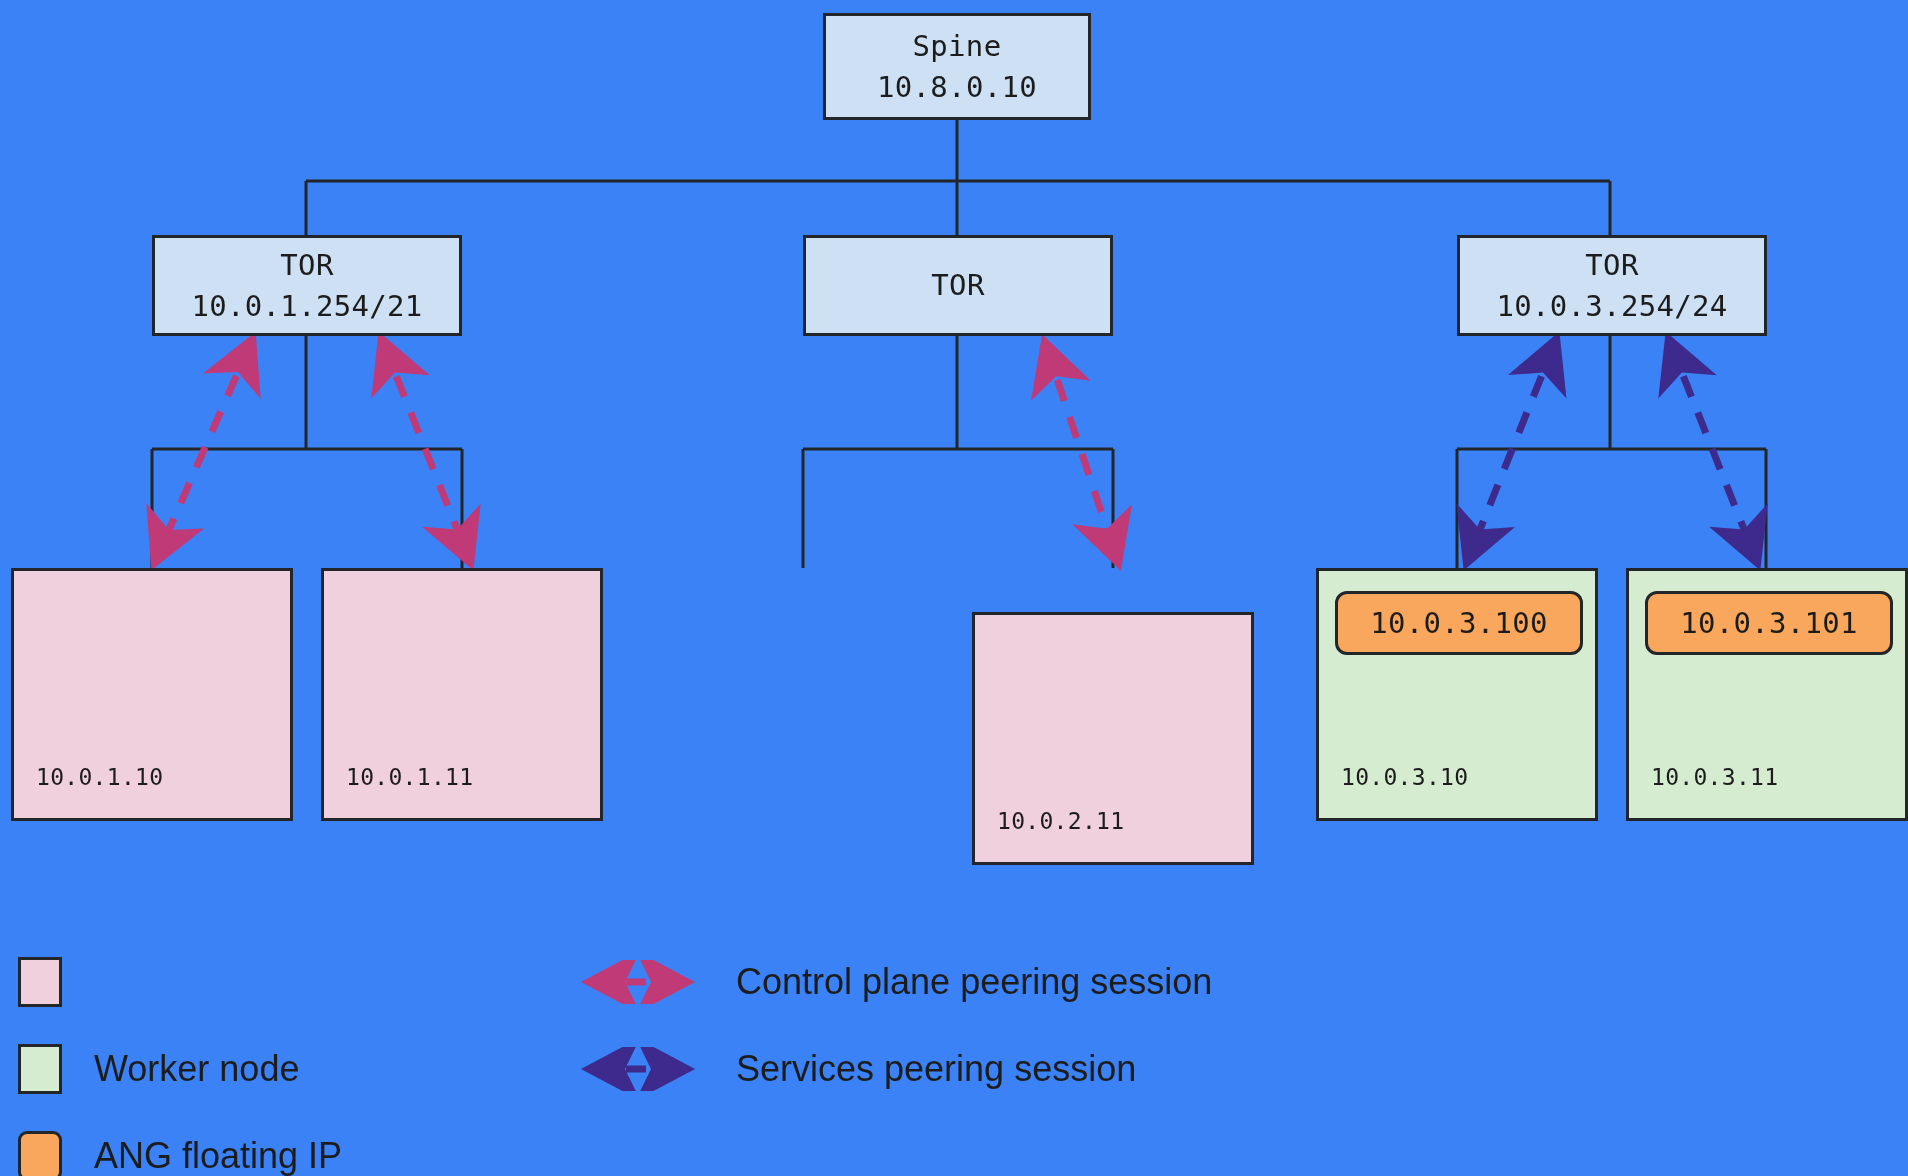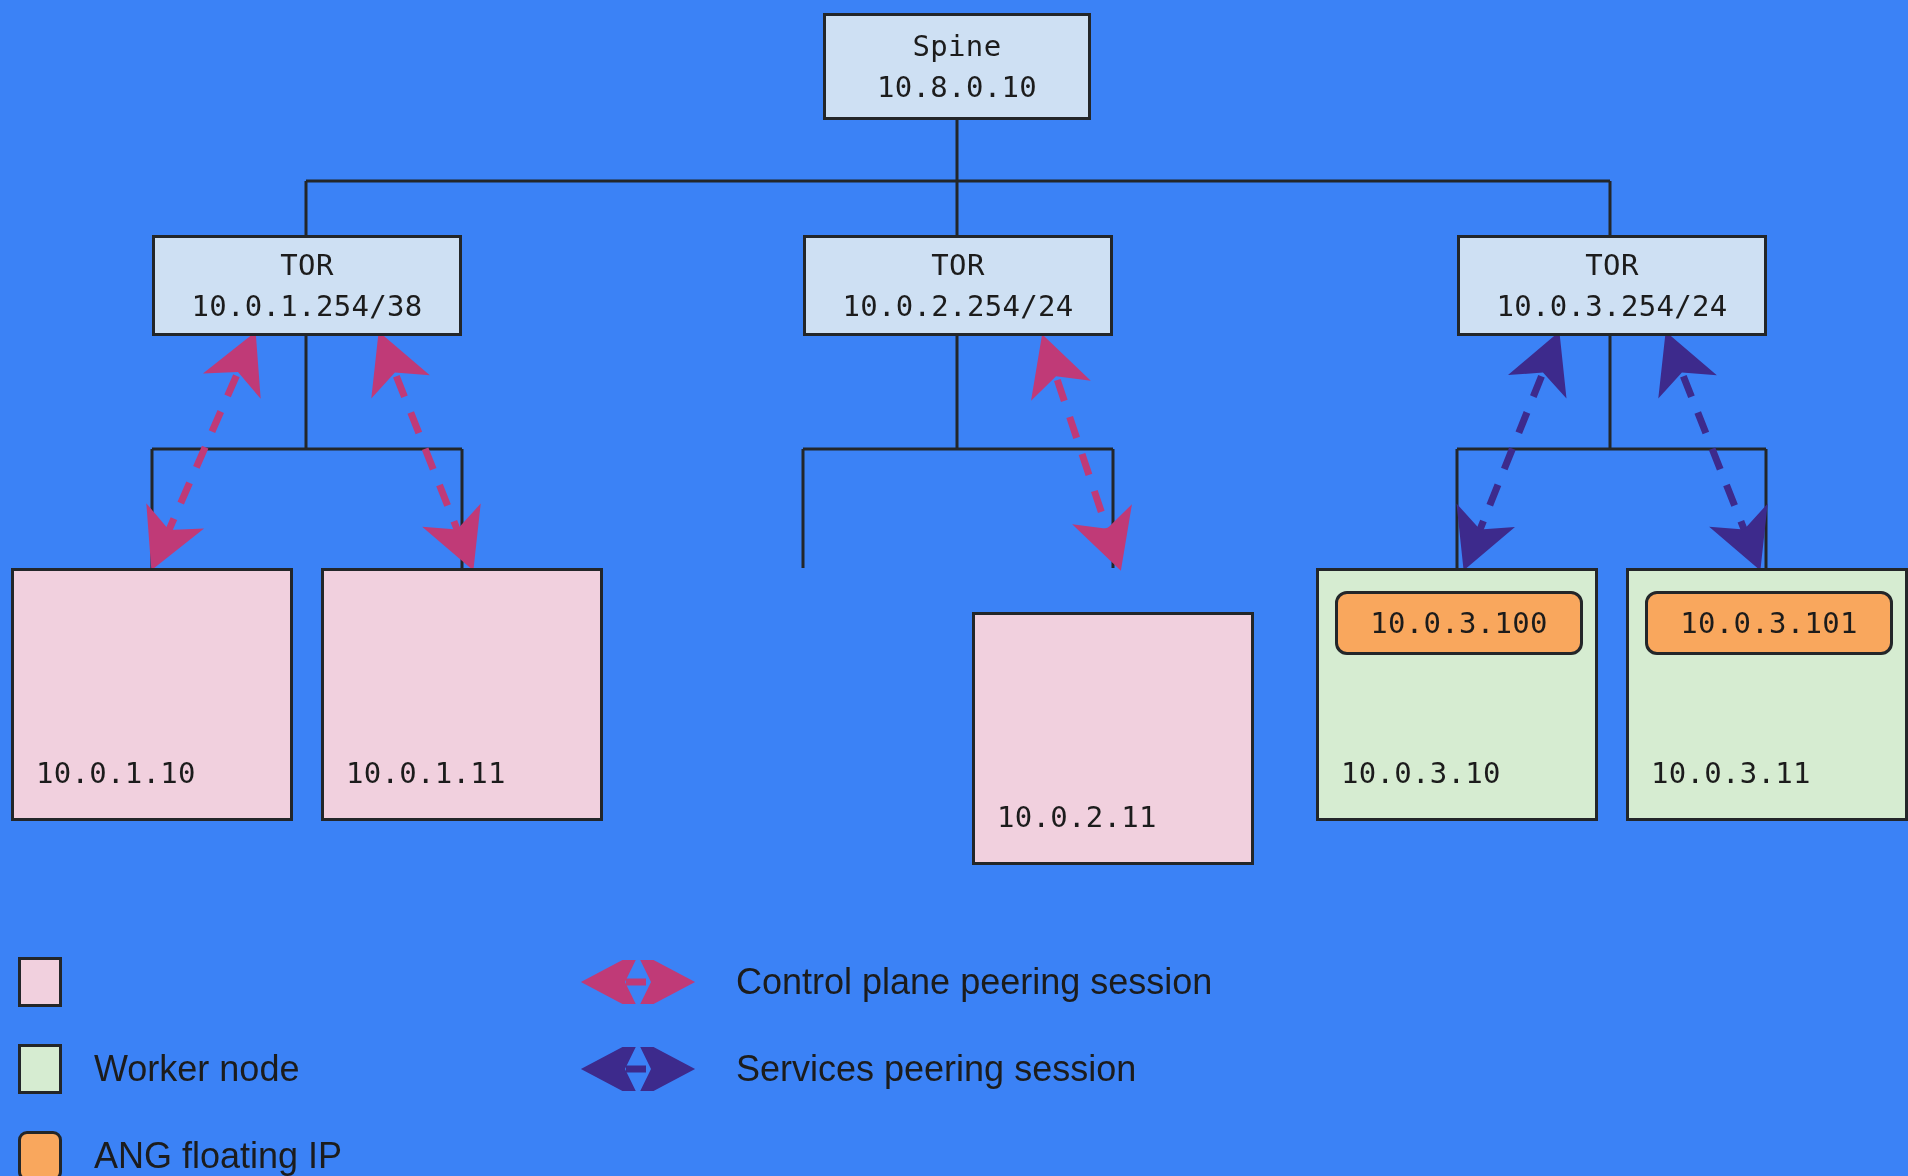--- a/index.html
+++ b/index.html
@@ -46,21 +46,21 @@
   .switch-box .line2 {
     white-space: pre;
   }
   .host-box {
     display: block;
   }
   .host-box .host-ip {
     position: absolute;
     left: 22px;
     bottom: 28px;
-    font-size: 29px;
+    font-size: 23px;
     letter-spacing: 0.3px;
     white-space: pre;
   }
   .fill-pink   { background: #f1d0de; }
   .fill-green  { background: #d6ecd1; }
   .float-ip {
     position: absolute;
     box-sizing: border-box;
     background: #f9a75d;
     border: 3px solid #232629;
@@ -171,26 +171,25 @@
     </g>
   </svg>
 
   <div class="node-box switch-box" style="left:823px; top:13px; width:268px; height:107px;">
     <span>Spine</span>
     <span class="line2">10.8.0.10</span>
   </div>
 
   <div class="node-box switch-box" style="left:152px; top:235px; width:310px; height:101px;">
     <span>TOR</span>
-    <span class="line2">10.0.1.254/38</span>
+    <span class="line2">10.0.1.254/21</span>
   </div>
 
   <div class="node-box switch-box" style="left:803px; top:235px; width:310px; height:101px;">
     <span>TOR</span>
-    <span class="line2">10.0.2.254/24</span>
   </div>
 
   <div class="node-box switch-box" style="left:1457px; top:235px; width:310px; height:101px;">
     <span>TOR</span>
     <span class="line2">10.0.3.254/24</span>
   </div>
 
   <div class="node-box host-box fill-pink" style="left:11px; top:568px; width:282px; height:253px;">
     <span class="host-ip">10.0.1.10</span>
   </div>

